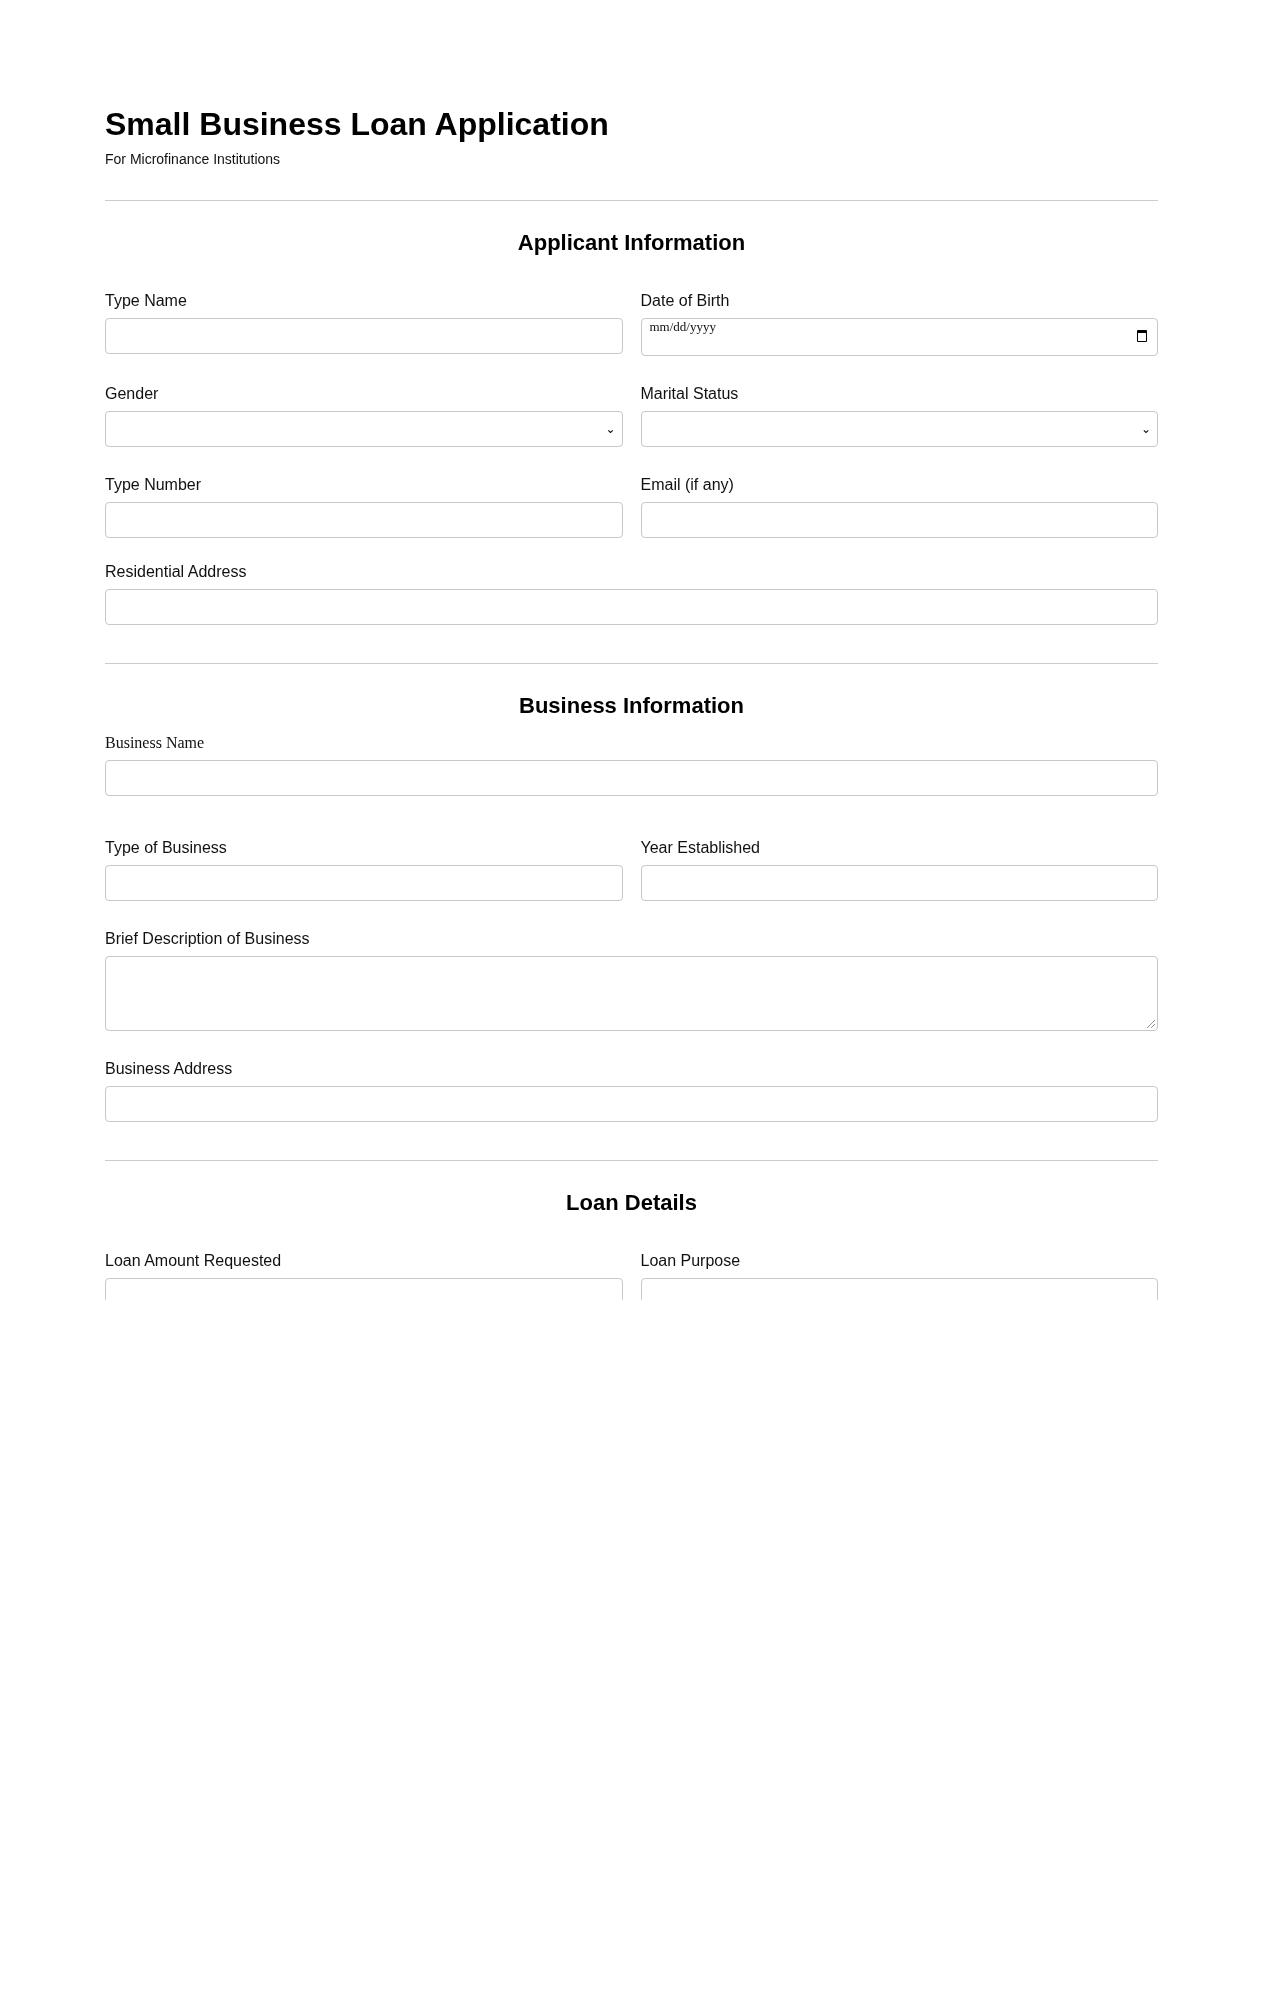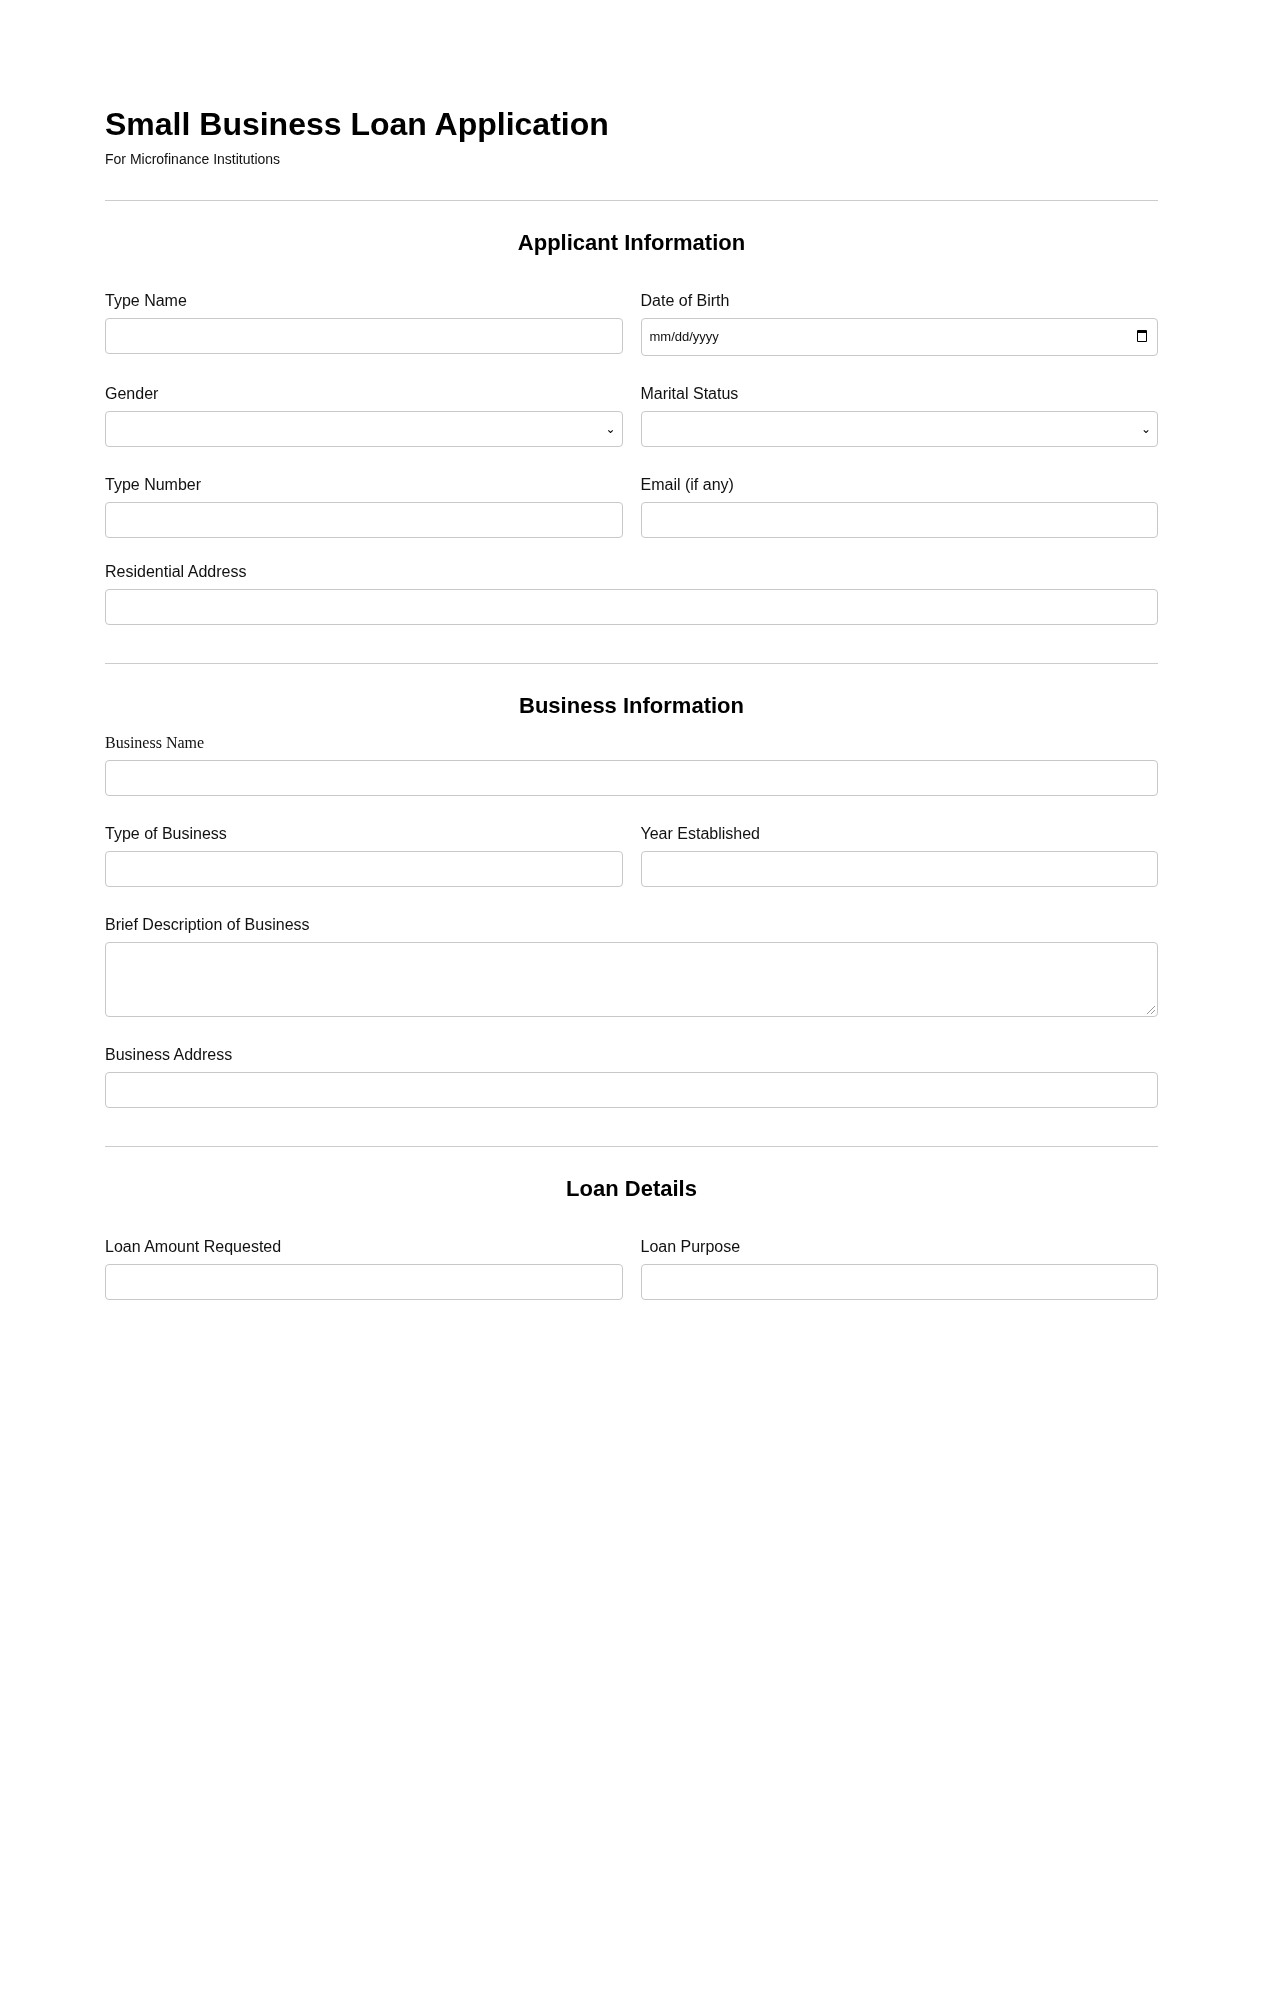--- a/index.html
+++ b/index.html
@@ -8,21 +8,21 @@
   .container { position: absolute; left: 105px; top: 104px; width: 1053px; }
   h1 { margin: 0; font-size: 32px; font-weight: bold; line-height: 40px; color: #000; }
   .subtitle { margin: 7px 0 0 0; font-size: 14px; line-height: 16px; }
   hr { border: none; border-top: 1px solid #cccccc; margin: 0; }
   h2 { margin: 0; font-size: 22px; font-weight: bold; line-height: 28px; color: #000; text-align: center; }
   .field label { display: block; font-size: 16px; line-height: 18px; margin-bottom: 8px; }
   .ctrl { box-sizing: border-box; width: 100%; height: 36px; border: 1px solid #c8c8c8; border-radius: 4px; background: #fff; position: relative; }
   .ctrl.tall { height: 38px; }
   .row { display: flex; gap: 18px; }
   .row .field { flex: 1; }
-  .date-text { position: absolute; left: 8px; top: 10px; font-family: Liberation Sans, sans-serif; font-size: 13px; color: #111; }
+  .date-text { position: absolute; left: 8px; top: 0; font-family: Liberation Serif, serif; font-size: 13px; color: #111; }
   .cal { position: absolute; right: 10px; top: 11px; width: 10px; height: 12px; border: 1.5px solid #000; border-top-width: 3px; box-sizing: border-box; border-radius: 1px; }
   .chev { position: absolute; right: 6px; top: 10px; font-size: 12px; color: #000; }
   .grip { position: absolute; right: 2px; bottom: 2px; width: 8px; height: 8px;
     background: linear-gradient(135deg, transparent 45%, #999 45%, #999 52%, transparent 52%, transparent 70%, #999 70%, #999 77%, transparent 77%); }
 </style>
 </head>
 <body>
 
 <div class="clip">
 <div class="container">
@@ -80,21 +80,21 @@
 
   <hr style="margin-top:38px;">
 
   <h2 style="margin-top:28px;">Business Information</h2>
 
   <div class="field" style="margin-top:14px;font-family:Liberation Serif, serif;">
     <label>Business Name</label>
     <div class="ctrl"></div>
   </div>
 
-  <div class="row" style="margin-top:29px;align-items:center;">
+  <div class="row" style="margin-top:43px;align-items:center;">
     <div class="field">
       <label>Type of Business</label>
       <div class="ctrl"></div>
     </div>
     <div class="field">
       <label>Year Established</label>
       <div class="ctrl"></div>
     </div>
   </div>
 

